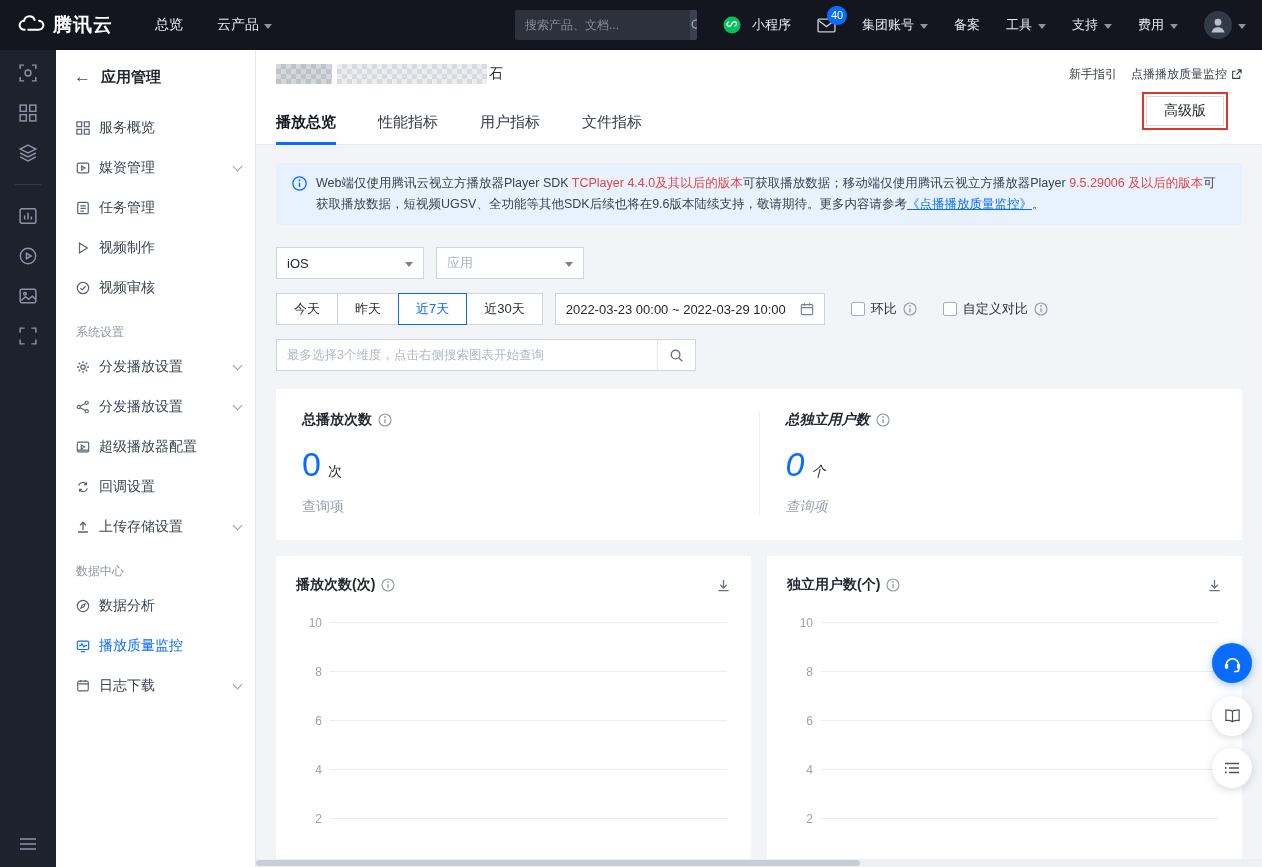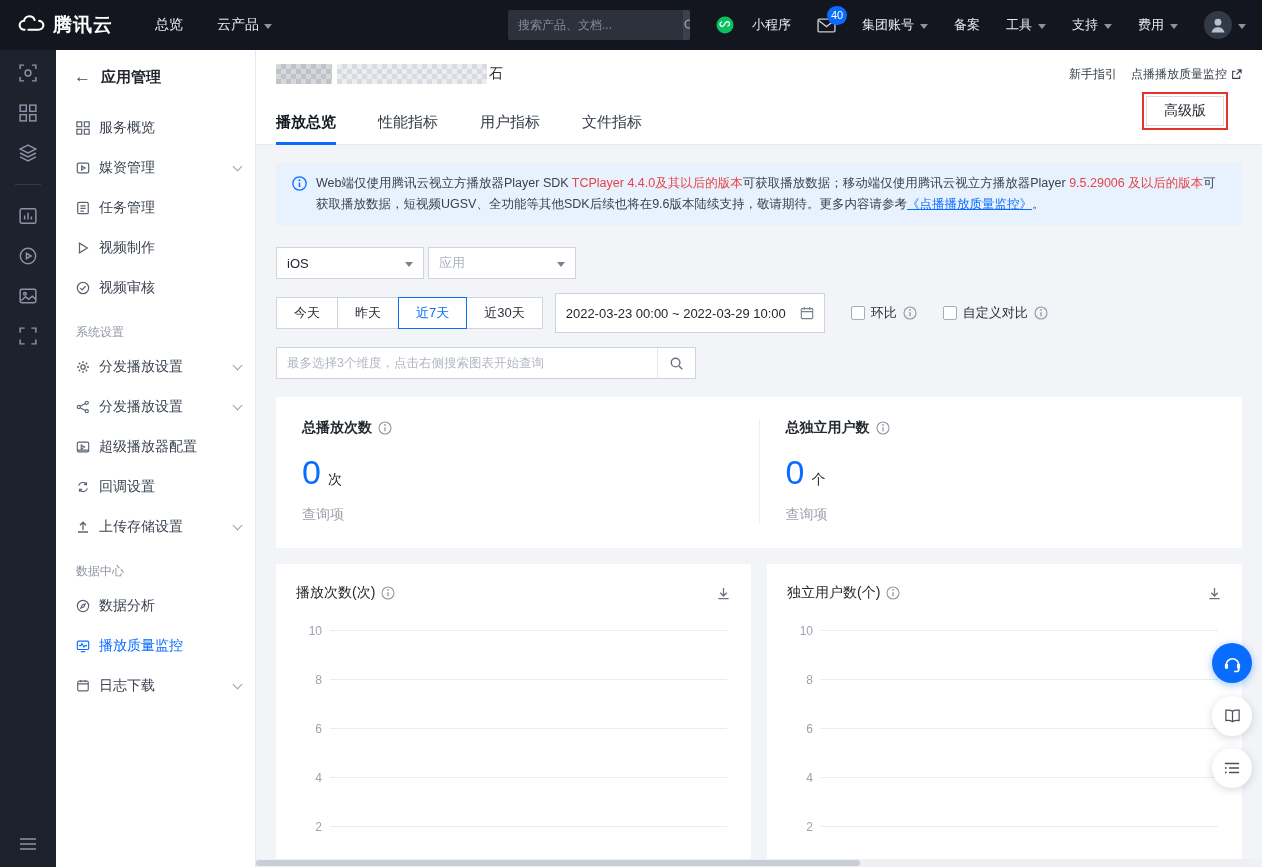--- a/index.html
+++ b/index.html
@@ -12,21 +12,21 @@
   .tb-logo { display:flex; align-items:center; gap:8px; margin-right:42px; cursor:pointer; }
   .tb-brand { font-size:19px; font-weight:bold; color:#fff; letter-spacing:1px; }
   .tb-link { font-size:14px; color:#e7eaf0; margin-right:34px; display:flex; align-items:center; gap:5px; cursor:pointer; }
   .caret { width:0; height:0; border-left:4px solid transparent; border-right:4px solid transparent; border-top:5px solid #8b93a3; margin-top:2px; }
   .tb-search { margin-left:auto; width:182px; height:30px; background:#2c313c; display:flex; align-items:stretch; border-radius:2px; overflow:hidden; }
   .tb-search input { flex:1; background:transparent; border:none; outline:none; color:#c3c8d4; font-size:12px; padding:0 10px; font-family:inherit; }
   .tb-search input::placeholder { color:#858c9c; }
   .tb-search-btn { width:32px; background:#3a404d; display:flex; align-items:center; justify-content:center; color:#9aa1b0; cursor:pointer; }
   .tb-right { display:flex; align-items:center; margin-left:26px; gap:26px; }
   .tb-item { font-size:13px; color:#e7eaf0; display:flex; align-items:center; gap:6px; cursor:pointer; white-space:nowrap; }
-  .tb-mini { display:flex; align-items:center; gap:18px; }
+  .tb-mini { display:flex; align-items:center; gap:11px; }
   .tb-mail { position:relative; color:#c6cbd6; cursor:pointer; }
   .badge { position:absolute; top:-12px; left:10px; min-width:19px; height:19px; border-radius:10px; background:#0a6cff; color:#fff; font-size:11px; display:flex; align-items:center; justify-content:center; padding:0 4px; }
   .tb-avatar { width:28px; height:28px; border-radius:50%; background:#323947; display:flex; align-items:center; justify-content:center; overflow:hidden; cursor:pointer; }
 
   
   .app { display:flex; height:817px; }
   .rail { width:56px; background:#1d222c; display:flex; flex-direction:column; align-items:center; padding-top:14px; gap:22px; }
   .rail-ic { color:#8b93a6; cursor:pointer; }
   .rail-div { width:26px; height:1px; background:#353c49; }
   .rail-bottom { margin-top:auto; margin-bottom:16px; }
@@ -62,55 +62,55 @@
 
   
   .content { padding:18px 20px 0; }
   .banner { background:#e8f2fe; padding:10px 16px; display:flex; gap:9px; border-radius:2px; margin-bottom:22px; }
   .banner-ic { color:#0a6cff; margin-top:3px; flex:0 0 auto; }
   .banner-text { font-size:12.5px; line-height:21px; color:#3a4150; }
   .seg-red { color:#e54545;margin-top:32px; }
   .seg-link { color:#0a6cff; text-decoration:underline; cursor:pointer; }
 
   .row { display:flex; align-items:center; }
-  .filters-1 { gap:4px; margin-bottom:14px; }
+  .filters-1 { gap:12px; margin-bottom:14px; }
   .select { width:148px; height:32px; background:#fff; border:1px solid #cfd4dc; display:flex; align-items:center; padding:0 10px; font-size:13px; color:#23272e; cursor:pointer; }
   .select .caret { margin-left:auto; border-top-color:#7a8290; }
   .select .ph { color:#aeb3bf; }
 
   .filters-2 { margin-bottom:14px; }
   .seg-btn { height:32px; padding:0 17px; background:#fff; border:1px solid #cfd4dc; font-size:13px; color:#2a2f38; display:flex; align-items:center; cursor:pointer; margin-left:-1px; position:relative; }
   .seg-btn:first-child { margin-left:0; }
   .seg-btn.active { color:#0a6cff; border-color:#0a6cff; z-index:2; }
-  .date-input { margin-left:12px; width:270px; height:40px; background:#fff; border:1px solid #cfd4dc; display:flex; align-items:center; padding:0 10px; font-size:13px; color:#23272e; cursor:pointer; }
+  .date-input { margin-left:12px; width:270px; height:32px; background:#fff; border:1px solid #cfd4dc; display:flex; align-items:center; padding:0 10px; font-size:13px; color:#23272e; cursor:pointer; }
   .date-input .ic { margin-left:auto; color:#7a8290; }
   .cmp { display:flex; align-items:center; gap:6px; margin-left:26px; }
   .checkbox { width:14px; height:14px; border:1px solid #a6acb8; background:#fff; border-radius:2px; cursor:pointer; }
   .cmp-label { font-size:13px; color:#2a2f38; }
   .info-i { color:#9198a5; display:inline-flex; cursor:pointer; }
 
   .filters-3 { margin-bottom:18px; }
   .dim-search { width:420px; height:32px; background:#fff; border:1px solid #cfd4dc; display:flex; align-items:stretch; }
   .dim-search input { flex:1; border:none; outline:none; font-size:12.5px; color:#23272e; padding:0 10px; font-family:inherit; }
   .dim-search input::placeholder { color:#b2b7c3; }
   .dim-search-btn { width:38px; border-left:1px solid #e4e7ec; display:flex; align-items:center; justify-content:center; color:#6b7280; cursor:pointer; }
 
   .stat-card { background:#fff; display:flex; padding:22px 0 24px; margin-bottom:16px; }
   .stat-half { flex:1; padding:0 26px; }
-  .stat-half + .stat-half { border-left:1px solid #eef0f4; }
+  .stat-half + .stat-half { border-left:1px solid #eef0f4;font-style:italic; }
   .stat-label { display:flex; align-items:center; gap:6px; font-size:14px; font-weight:bold; color:#23272e; }
   .stat-value { margin-top:16px; display:flex; align-items:baseline; gap:7px; }
   .stat-num { font-size:34px; color:#0a6cff; }
   .stat-unit { font-size:14px; color:#23272e; }
   .stat-sub { margin-top:14px; font-size:14px; color:#9aa1ad; }
 
   .charts { display:flex; gap:16px; }
   .chart-card { flex:1; background:#fff; height:380px; padding:20px 20px 0; }
   .chart-head { display:flex; align-items:center; gap:6px; }
-  .chart-title { font-size:14px; font-weight:normal; color:#23272e; }
+  .chart-title { font-size:14px; font-weight:bold; color:#23272e; }
   .chart-dl { margin-left:auto; color:#6b7280; cursor:pointer; }
   .plot { position:relative; height:300px; margin-top:28px; }
   .gridrow { position:absolute; left:0; right:4px; height:1px; display:flex; align-items:center; }
   .ytick { width:26px; text-align:right; font-size:12px; color:#9aa3ae; margin-right:8px; flex:0 0 auto; }
   .gline { flex:1; height:1px; background:#e9ecf1; }
   .dataline { position:absolute; left:34px; right:4px; top:244px; height:2px; background:#0a6cff; }
 
   
   .fab { position:absolute; right:10px; width:40px; height:40px; border-radius:50%; display:flex; align-items:center; justify-content:center; cursor:pointer; z-index:30; }
   .fab-blue { background:#0a6cff; color:#fff; box-shadow:0 2px 8px rgba(10,108,255,.4); }

